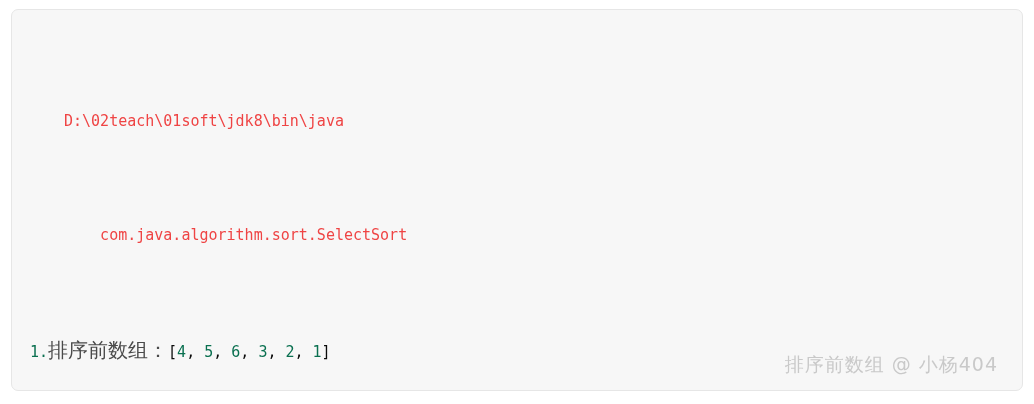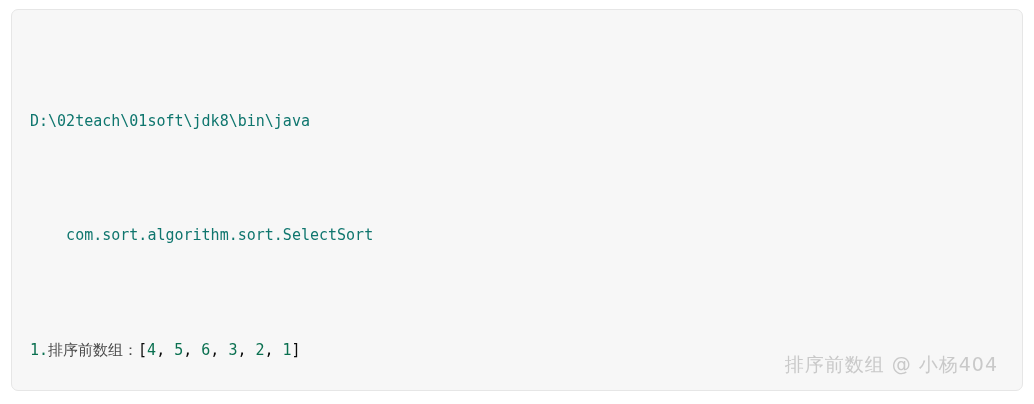--- a/index.html
+++ b/index.html
@@ -39,28 +39,28 @@
     color: #0b0b0b;
     letter-spacing: 0px;
   }
 
   .line {
     height: 28.6px;
     white-space: pre;
   }
 
   
-  .t-plain   { color: #0f766e; }
+  .t-plain   { color: #ef4444; margin-left: 34px; }
   .t-green   { color: #0a7050; }
   .t-cjk     { color: #4a4a4a; }
   .t-bracket { color: #0b0b0b; }
 
   .cjk {
     font-family: Liberation Sans, sans-serif;
-    font-size: 15px;
+    font-size: 20px;
   }
 
   #watermark {
     position: absolute;
     right: 24px;
     bottom: 12px;
     font-family: "DejaVu Sans", "Liberation Sans", sans-serif;
     font-size: 19px;
     color: #c9c9c9;
     letter-spacing: 1px;
@@ -70,21 +70,21 @@
 </style>
 </head>
 <body>
 
 <div id="console-panel">
 
   <div id="console-output">
 
     <div class="line"><span class="t-plain">D:\02teach\01soft\jdk8\bin\java</span></div>
 
-    <div class="line"><span class="t-plain">    com.sort.algorithm.sort.SelectSort</span></div>
+    <div class="line"><span class="t-plain">    com.java.algorithm.sort.SelectSort</span></div>
 
     <div class="line"><span class="t-green">1.</span><span class="cjk t-cjk">排序前数组：</span><span class="t-bracket">[</span><span class="t-green" id="before-arr"><span class="t-green">4</span><span class="t-bracket">, </span><span class="t-green">5</span><span class="t-bracket">, </span><span class="t-green">6</span><span class="t-bracket">, </span><span class="t-green">3</span><span class="t-bracket">, </span><span class="t-green">2</span><span class="t-bracket">, </span><span class="t-green">1</span></span><span class="t-bracket">]</span></div>
 
     
 
     
 
     
 
     

